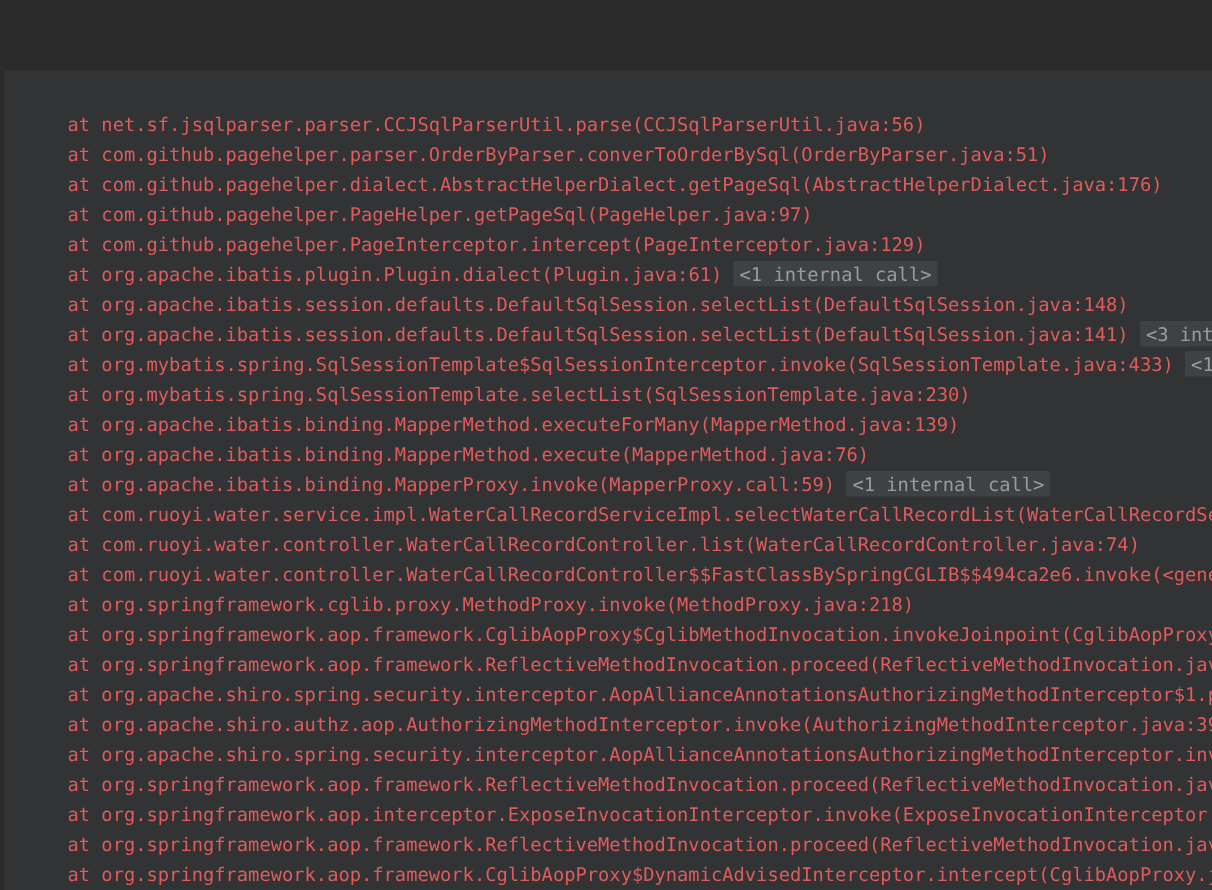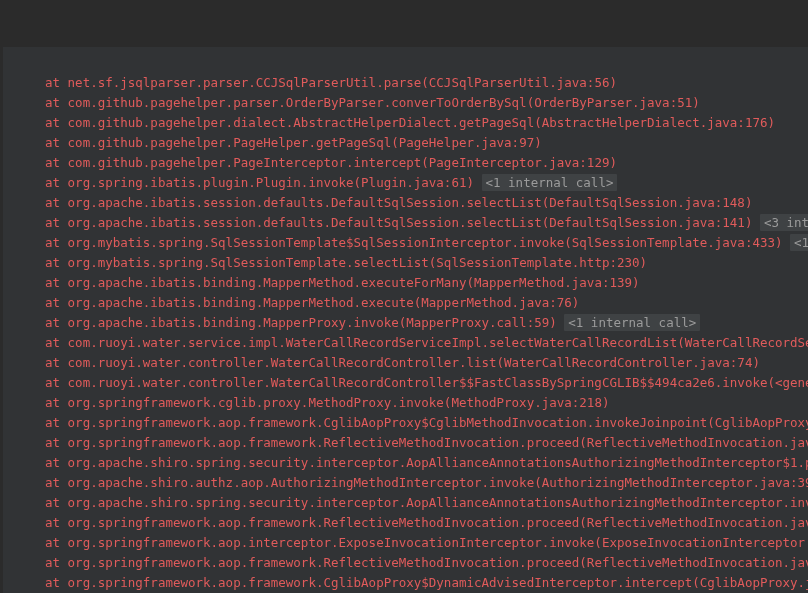--- a/index.html
+++ b/index.html
@@ -108,25 +108,25 @@
 
   <div class="lines" id="lines">
     <div class="line head">
       
     </div>
   <div class="line"><span class="txt">at </span><span class="txt">net.sf.jsqlparser.parser.CCJSqlParserUtil.parse(</span><span class="lnk">CCJSqlParserUtil.java:56</span><span class="txt">)</span></div>
       <div class="line"><span class="txt">at </span><span class="txt">com.github.pagehelper.parser.OrderByParser.converToOrderBySql(</span><span class="lnk">OrderByParser.java:51</span><span class="txt">)</span></div>
       <div class="line"><span class="txt">at </span><span class="txt">com.github.pagehelper.dialect.AbstractHelperDialect.getPageSql(</span><span class="lnk">AbstractHelperDialect.java:176</span><span class="txt">)</span></div>
       <div class="line"><span class="txt">at </span><span class="txt">com.github.pagehelper.PageHelper.getPageSql(</span><span class="lnk">PageHelper.java:97</span><span class="txt">)</span></div>
       <div class="line"><span class="txt">at </span><span class="txt">com.github.pagehelper.PageInterceptor.intercept(</span><span class="lnk">PageInterceptor.java:129</span><span class="txt">)</span></div>
-      <div class="line"><span class="expander"></span><span class="txt">at </span><span class="txt">org.spring.ibatis.plugin.Plugin.invoke(</span><span class="lnk">Plugin.java:61</span><span class="txt">)</span><span class="txt"> </span><span class="badge">&lt;1 internal call&gt;</span></div>
+      <div class="line"><span class="expander"></span><span class="txt">at </span><span class="txt">org.apache.ibatis.plugin.Plugin.dialect(</span><span class="lnk">Plugin.java:61</span><span class="txt">)</span><span class="txt"> </span><span class="badge">&lt;1 internal call&gt;</span></div>
       <div class="line"><span class="txt">at </span><span class="txt">org.apache.ibatis.session.defaults.DefaultSqlSession.selectList(</span><span class="lnk">DefaultSqlSession.java:148</span><span class="txt">)</span></div>
       <div class="line"><span class="expander"></span><span class="txt">at </span><span class="txt">org.apache.ibatis.session.defaults.DefaultSqlSession.selectList(</span><span class="lnk">DefaultSqlSession.java:141</span><span class="txt">)</span><span class="txt"> </span><span class="badge">&lt;3 internal calls&gt;</span></div>
       <div class="line"><span class="expander"></span><span class="txt">at </span><span class="txt">org.mybatis.spring.SqlSessionTemplate$SqlSessionInterceptor.invoke(</span><span class="lnk">SqlSessionTemplate.java:433</span><span class="txt">)</span><span class="txt"> </span><span class="badge">&lt;1 internal call&gt;</span></div>
-      <div class="line"><span class="txt">at </span><span class="txt">org.mybatis.spring.SqlSessionTemplate.selectList(</span><span class="lnk">SqlSessionTemplate.http:230</span><span class="txt">)</span></div>
+      <div class="line"><span class="txt">at </span><span class="txt">org.mybatis.spring.SqlSessionTemplate.selectList(</span><span class="lnk">SqlSessionTemplate.java:230</span><span class="txt">)</span></div>
       <div class="line"><span class="txt">at </span><span class="txt">org.apache.ibatis.binding.MapperMethod.executeForMany(</span><span class="lnk">MapperMethod.java:139</span><span class="txt">)</span></div>
       <div class="line"><span class="txt">at </span><span class="txt">org.apache.ibatis.binding.MapperMethod.execute(</span><span class="lnk">MapperMethod.java:76</span><span class="txt">)</span></div>
       <div class="line"><span class="expander"></span><span class="txt">at </span><span class="txt">org.apache.ibatis.binding.MapperProxy.invoke(</span><span class="lnk">MapperProxy.call:59</span><span class="txt">)</span><span class="txt"> </span><span class="badge">&lt;1 internal call&gt;</span></div>
       <div class="line"><span class="txt">at </span><span class="txt">com.ruoyi.water.service.impl.WaterCallRecordServiceImpl.selectWaterCallRecordList(</span><span class="lnk proj">WaterCallRecordServiceImpl.java:46</span></div>
       <div class="line"><span class="txt">at </span><span class="txt">com.ruoyi.water.controller.WaterCallRecordController.list(</span><span class="lnk proj">WaterCallRecordController.java:74</span><span class="txt">)</span></div>
       <div class="line"><span class="txt">at </span><span class="txt">com.ruoyi.water.controller.WaterCallRecordController$$FastClassBySpringCGLIB$$494ca2e6.invoke(&lt;generated&gt;)</span></div>
       <div class="line"><span class="txt">at </span><span class="txt">org.springframework.cglib.proxy.MethodProxy.invoke(</span><span class="lnk">MethodProxy.java:218</span><span class="txt">)</span></div>
       <div class="line"><span class="txt">at </span><span class="txt">org.springframework.aop.framework.CglibAopProxy$CglibMethodInvocation.invokeJoinpoint(</span><span class="lnk">CglibAopProxy.java:749</span></div>
       <div class="line"><span class="txt">at </span><span class="txt">org.springframework.aop.framework.ReflectiveMethodInvocation.proceed(</span><span class="lnk">ReflectiveMethodInvocation.java:163</span></div>
       <div class="line"><span class="txt">at </span><span class="txt">org.apache.shiro.spring.security.interceptor.AopAllianceAnnotationsAuthorizingMethodInterceptor$1.proceed(</span></div>

